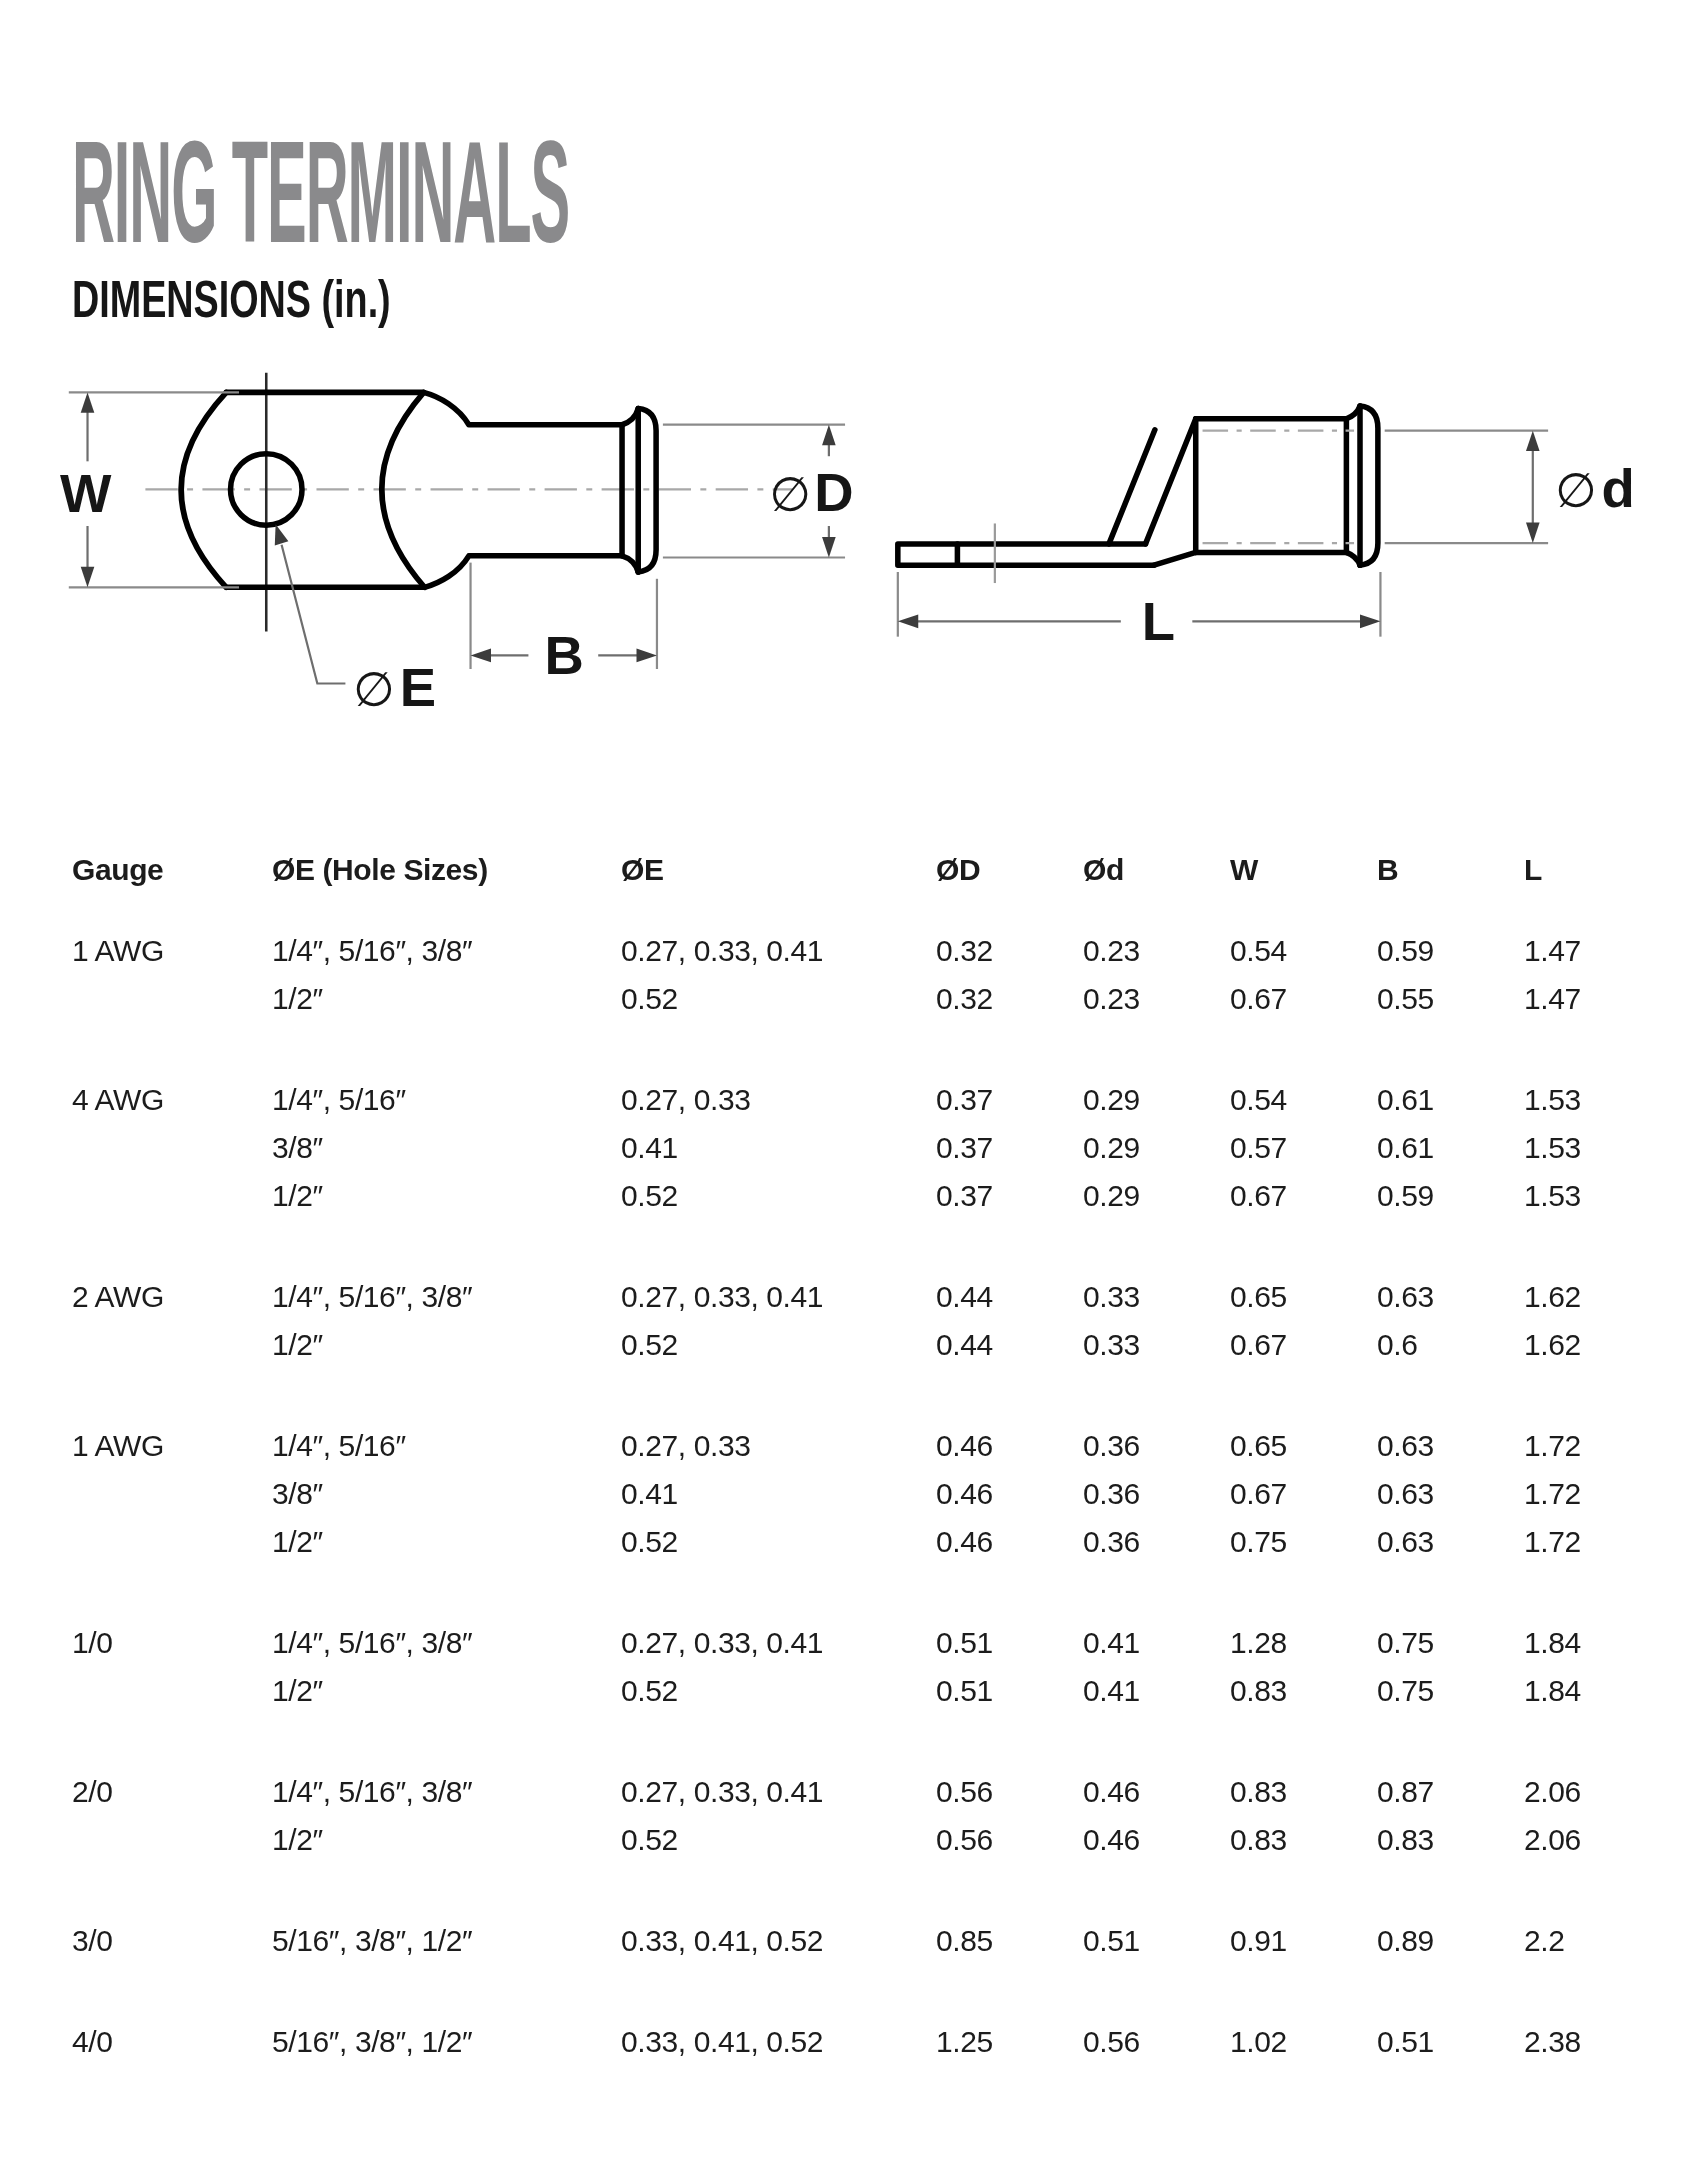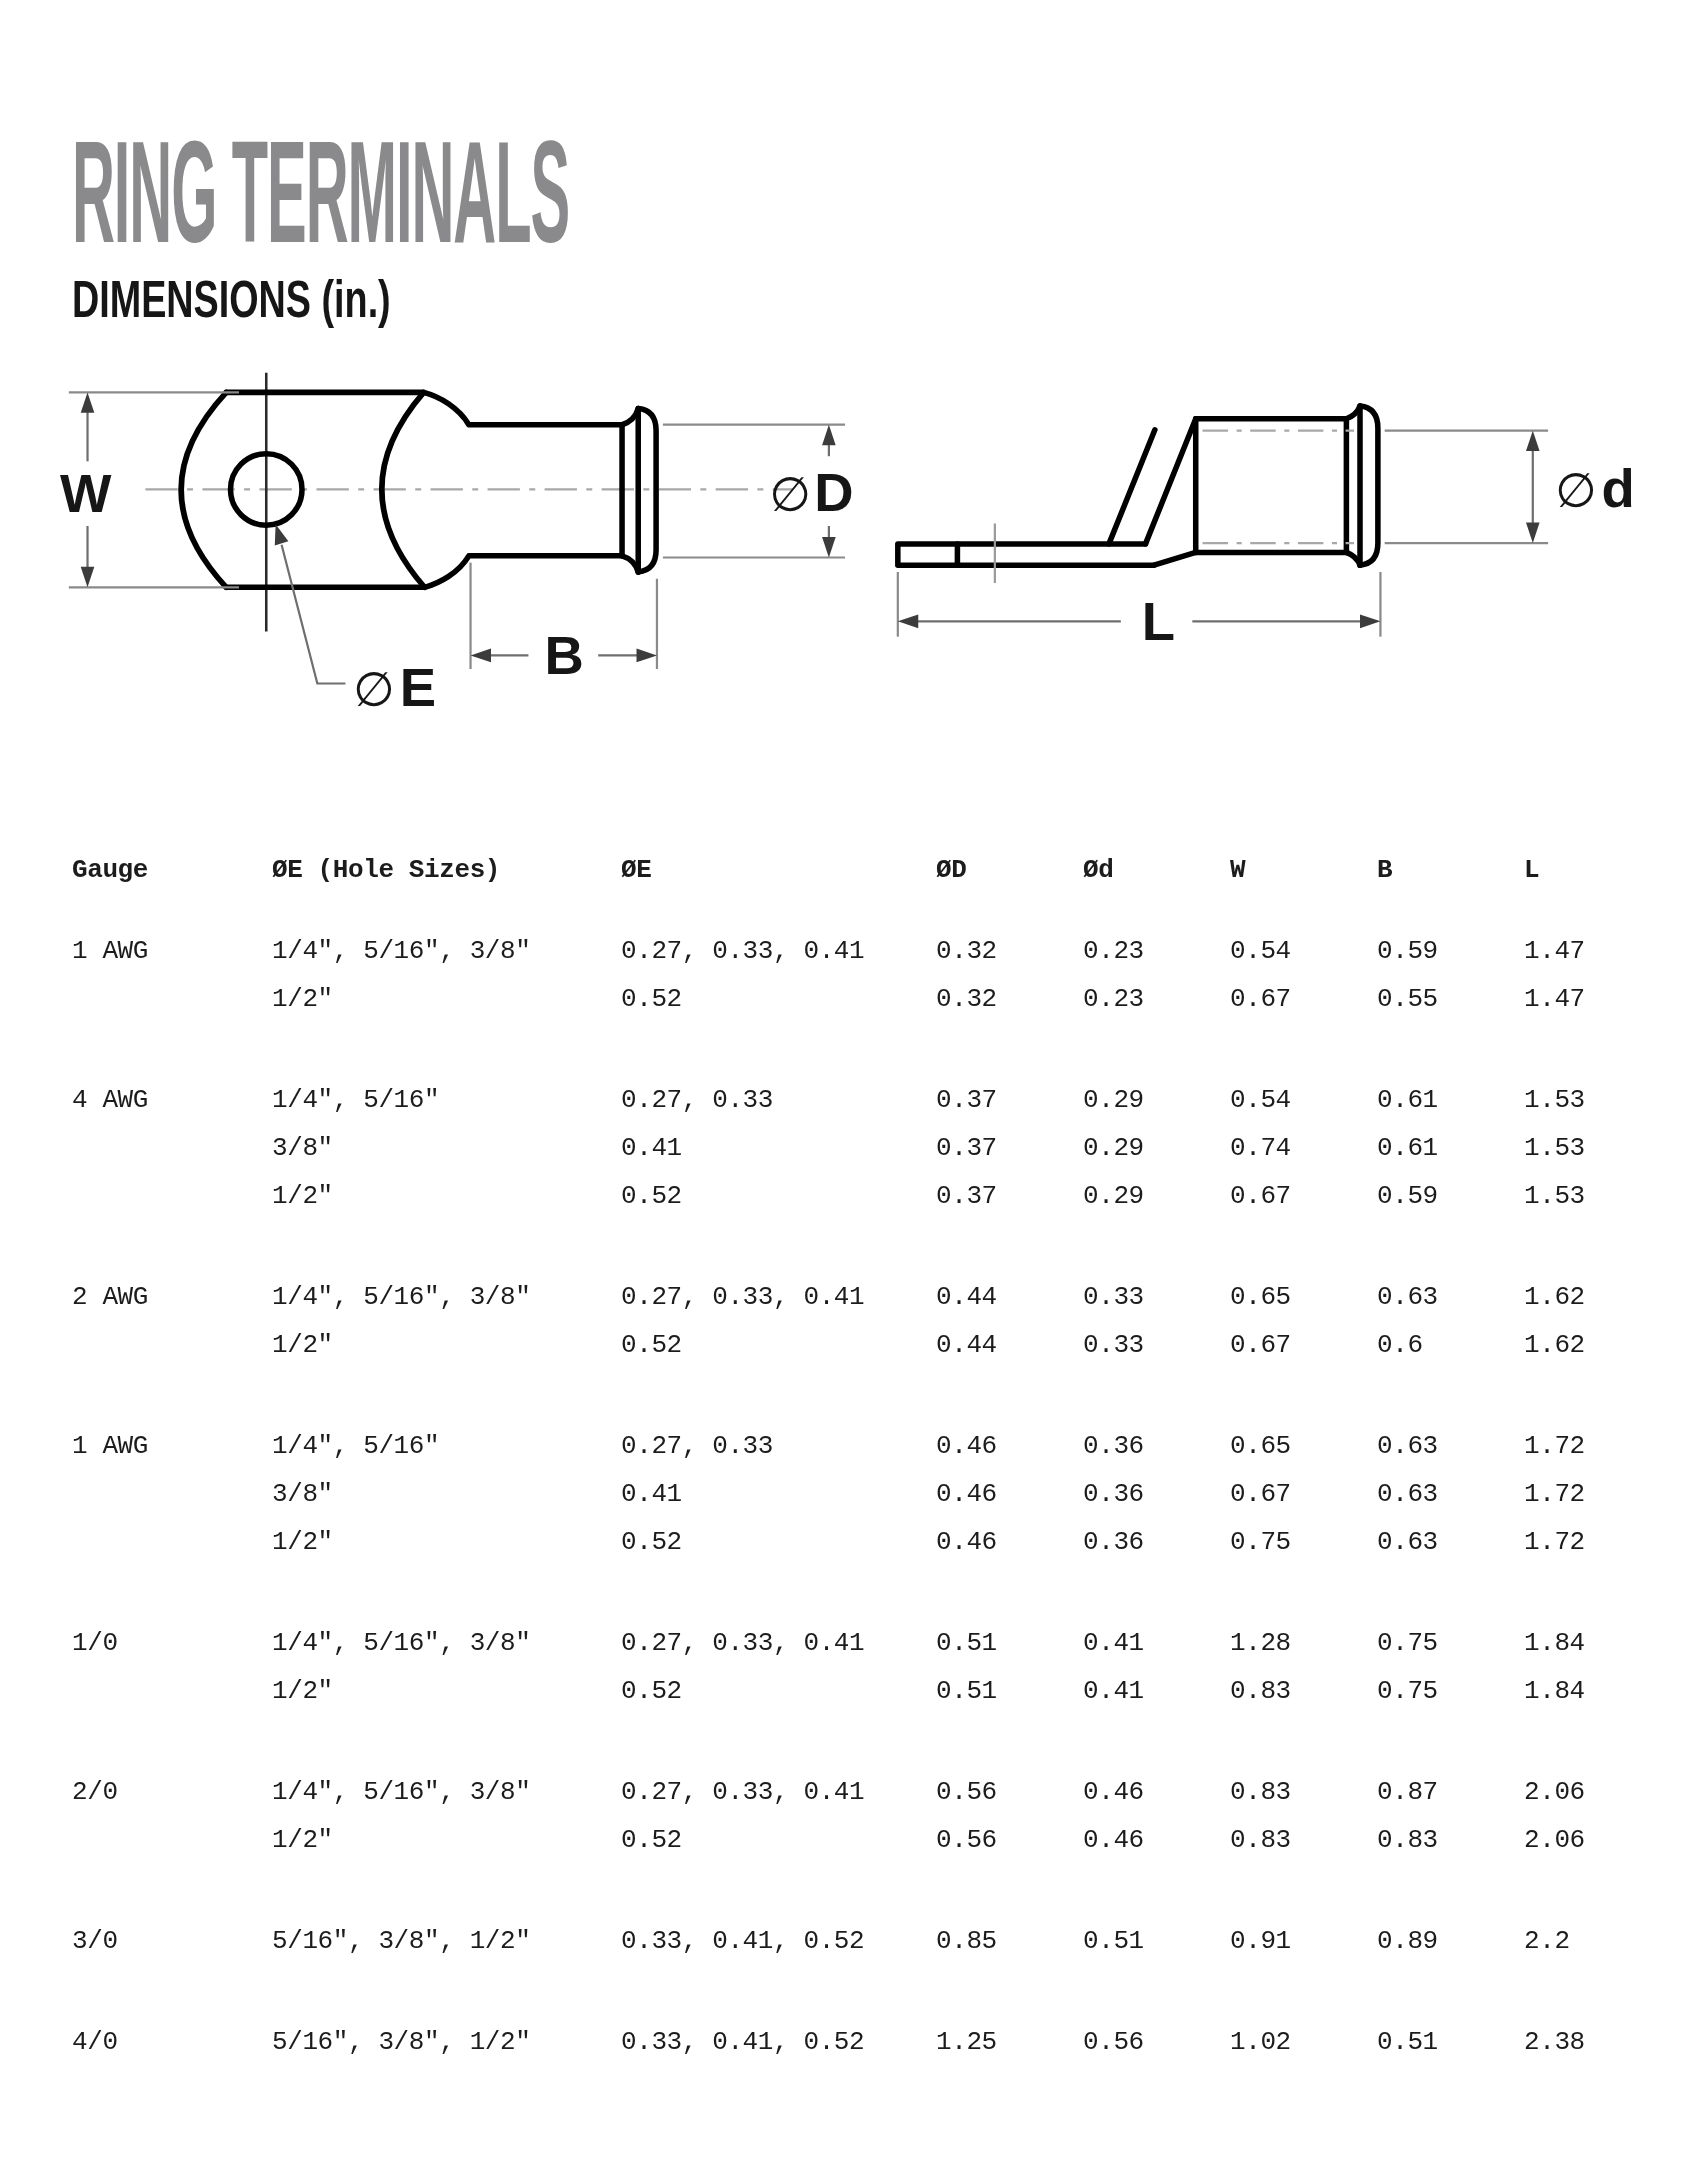--- a/index.html
+++ b/index.html
@@ -40,23 +40,22 @@
   .phitext{font-family:"DejaVu Sans","Liberation Sans",sans-serif;font-weight:400;font-size:56px;fill:#161616;}
   
   .dtable{
     position:absolute;left:72px;top:846px;width:1540px;
   }
   .trow{
     display:grid;
     grid-template-columns:200px 349px 315px 147px 147px 147px 147px 1fr;
     align-items:center;
     height:48px;
-    font-size:26px;
+    font-size:30px;
     letter-spacing:-0.4px;
-    font-family:Liberation Mono, monospace;
   }
   .trow .cell{white-space:nowrap;}
   .hrow{font-weight:700;}
   .header-gap{height:33px;}
   .group-gap{height:53px;}
 </style>
 </head>
 <body>
 
 <div class="page">
@@ -204,21 +203,21 @@
         <div class="cell">0.54</div>
         <div class="cell">0.61</div>
         <div class="cell">1.53</div>
       </div>
       <div class="trow">
         <div class="cell"></div>
         <div class="cell">3/8″</div>
         <div class="cell">0.41</div>
         <div class="cell">0.37</div>
         <div class="cell">0.29</div>
-        <div class="cell">0.74</div>
+        <div class="cell">0.57</div>
         <div class="cell">0.61</div>
         <div class="cell">1.53</div>
       </div>
       <div class="trow">
         <div class="cell"></div>
         <div class="cell">1/2″</div>
         <div class="cell">0.52</div>
         <div class="cell">0.37</div>
         <div class="cell">0.29</div>
         <div class="cell">0.67</div>

